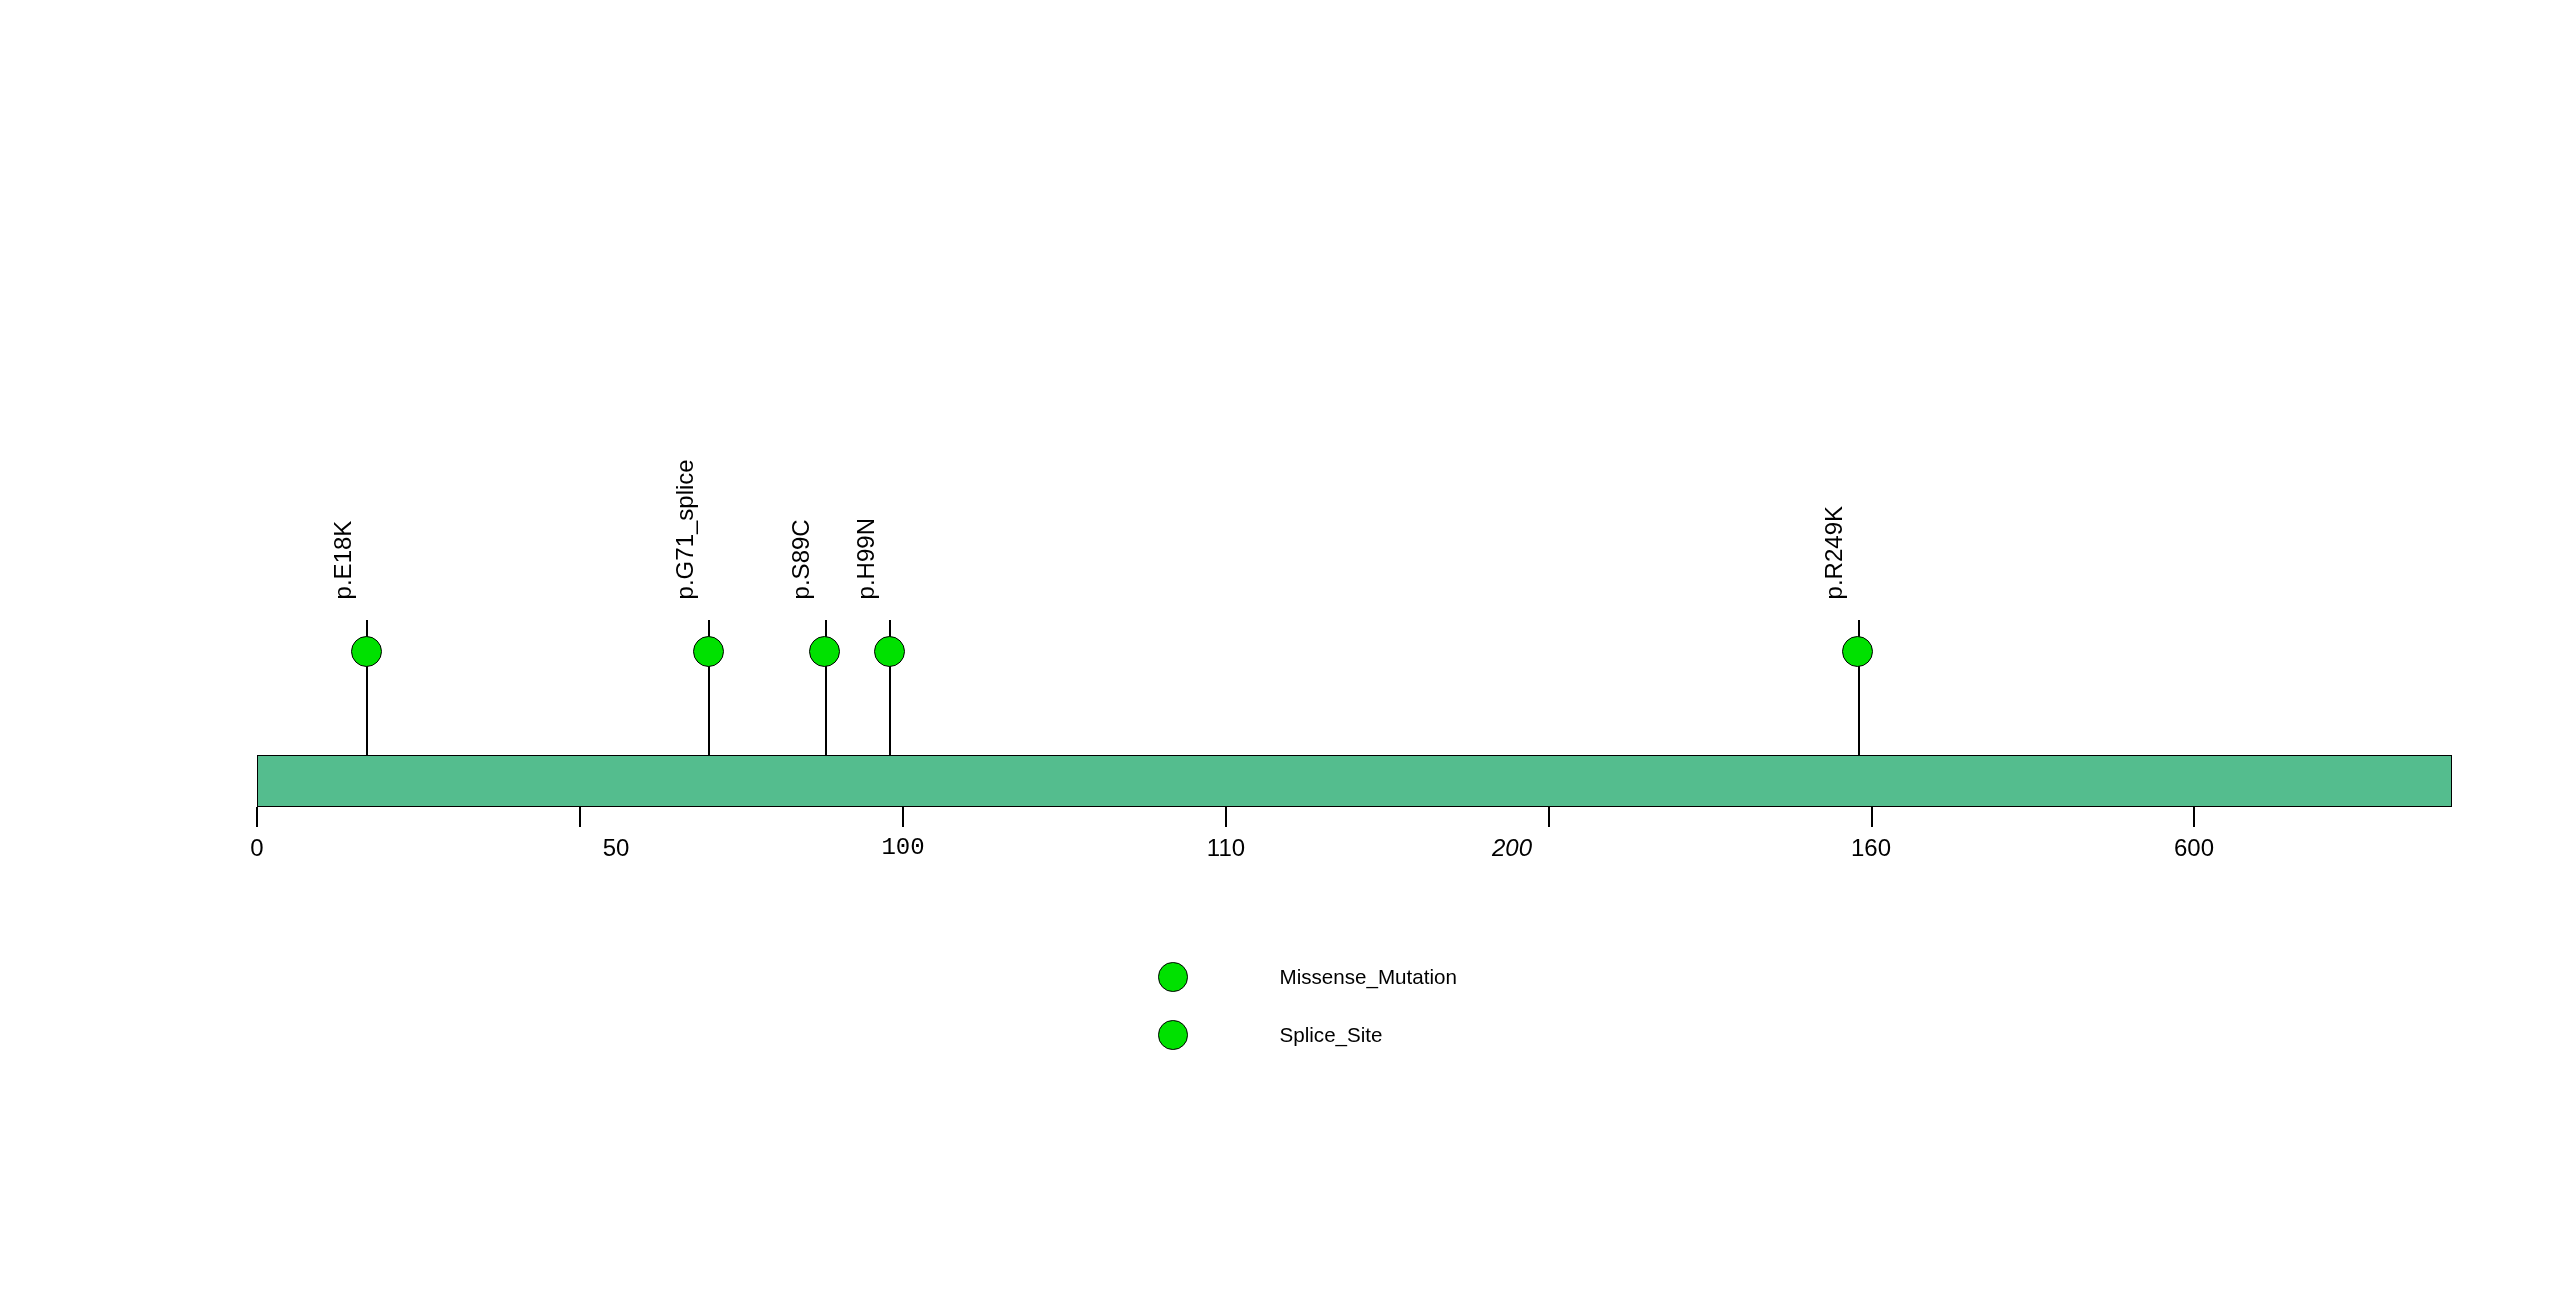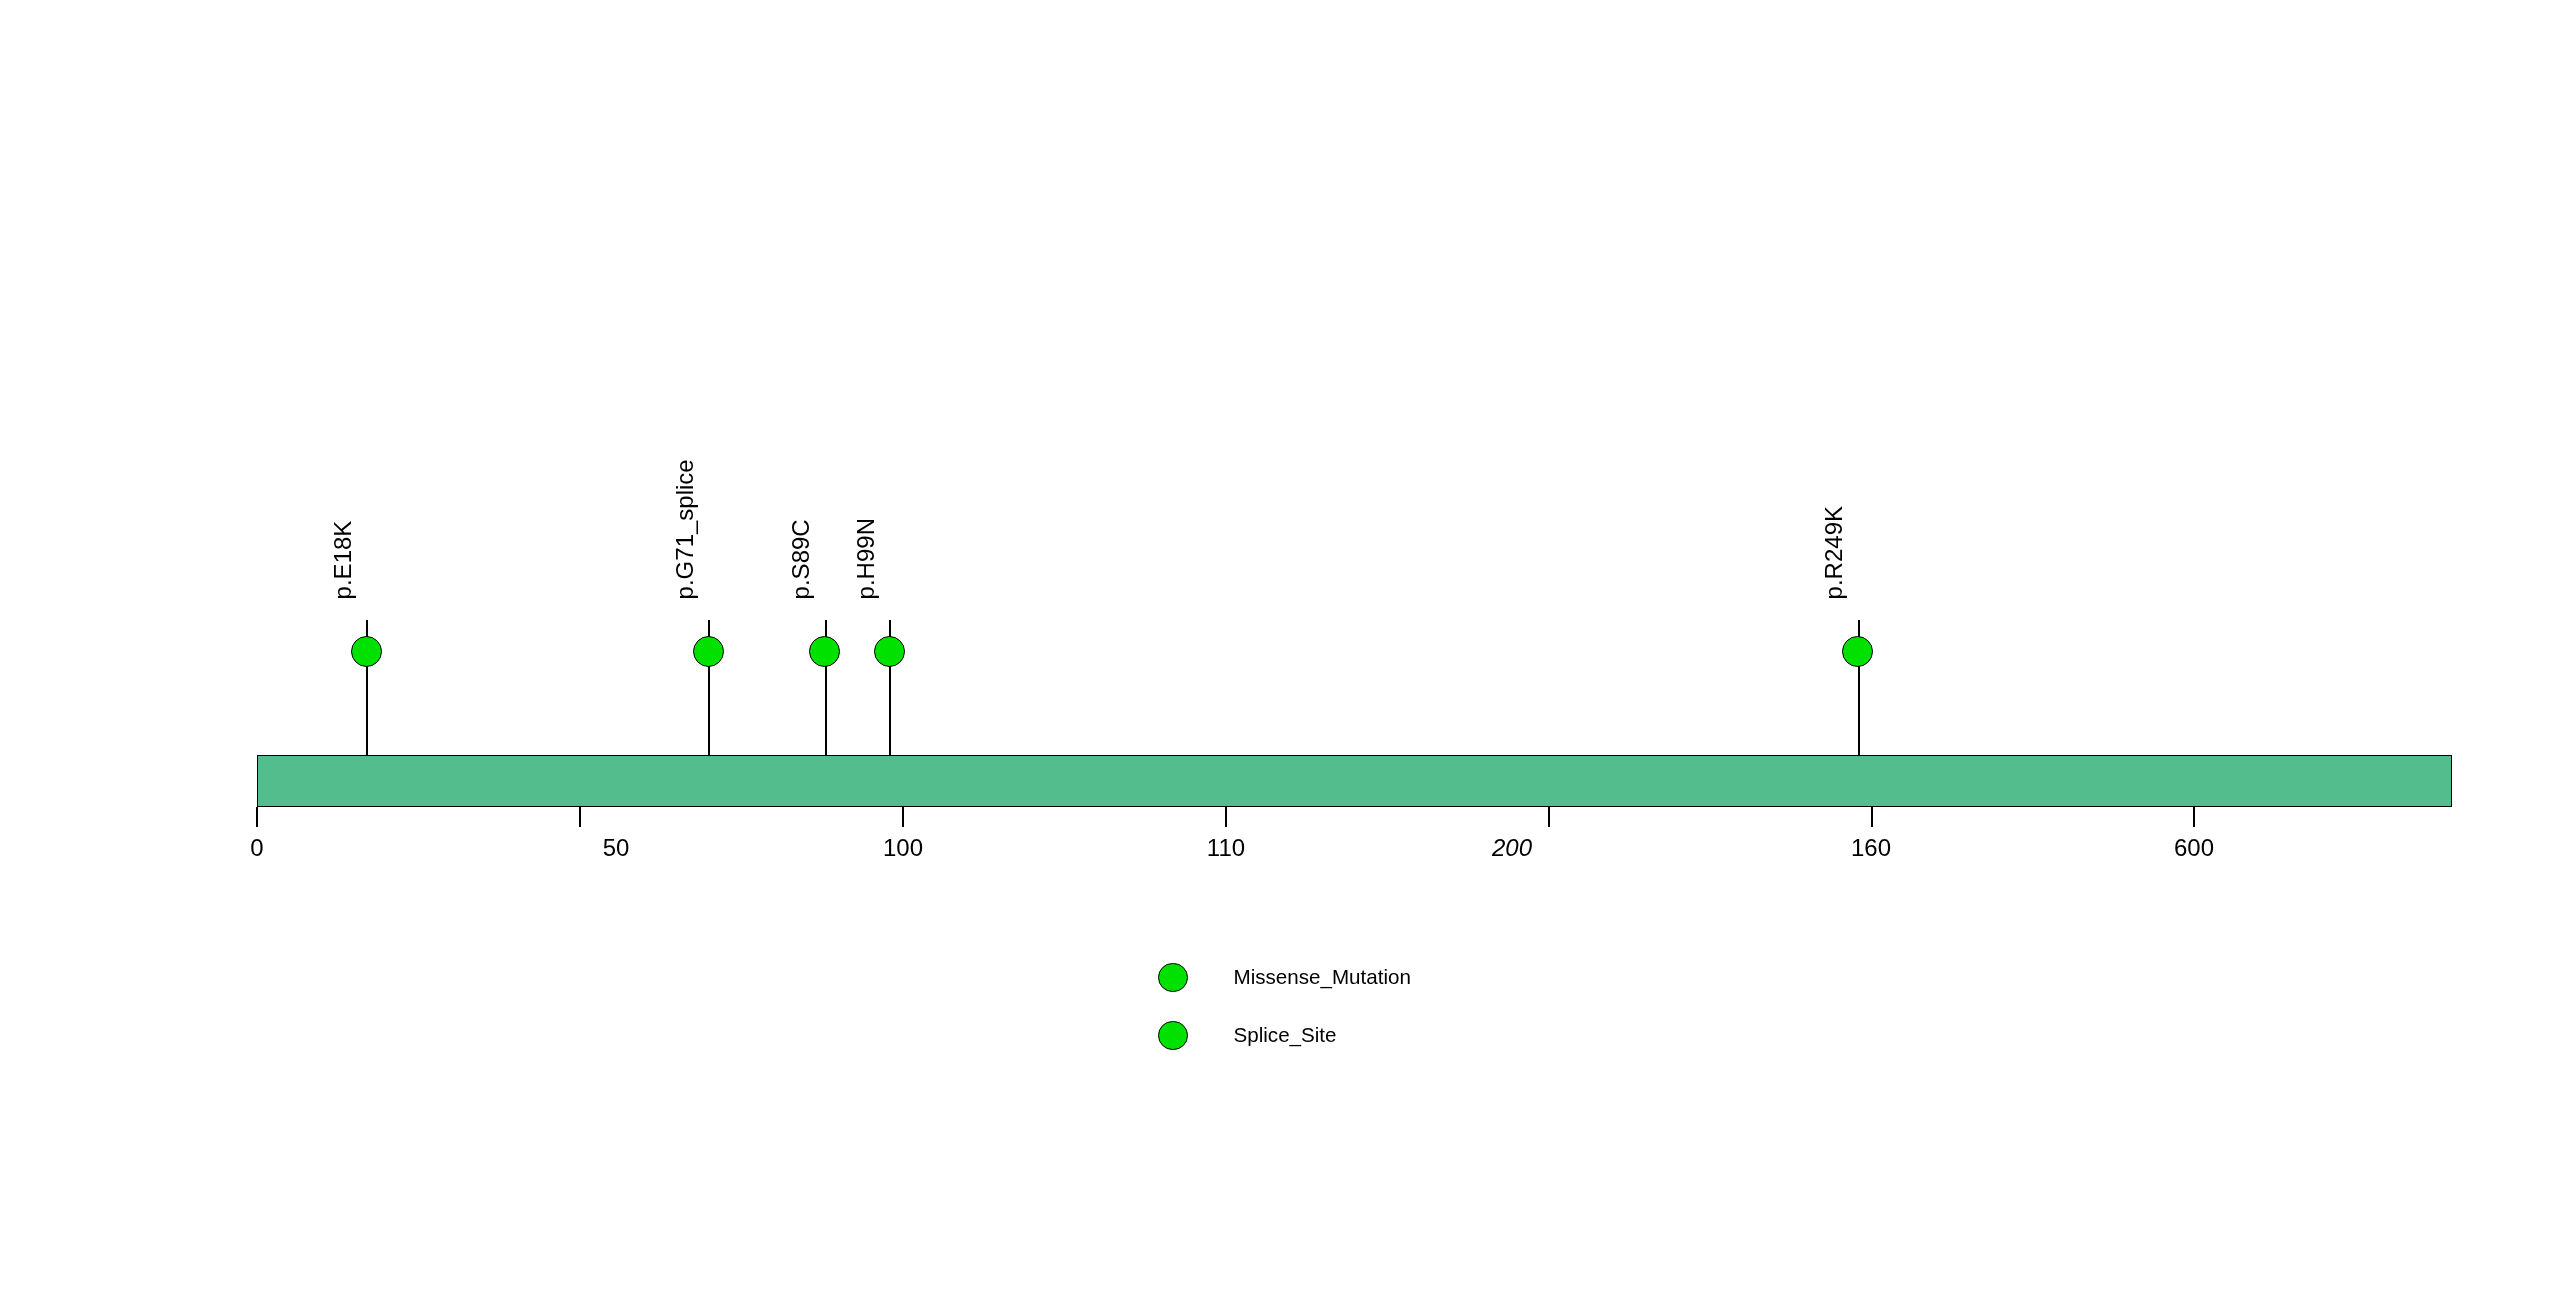--- a/index.html
+++ b/index.html
@@ -71,21 +71,22 @@
     color: #000;
     transform: translateX(-50%);
     white-space: nowrap;
   }
   
   .legend-row {
     position: absolute;
     left: 1158px;
     height: 30.5px;
     display: flex;
-    align-items: center;
+    align-items: flex-start;
+    gap: 46px;
   }
   .legend-swatch {
     width: 27.5px;
     height: 27.5px;
     border: 1.5px solid #000;
     border-radius: 50%;
     box-sizing: content-box;
     flex: 0 0 auto;
   }
   .legend-label {
@@ -117,21 +118,21 @@
       <div class="marker" style="left: 1842px; background: rgb(0, 225, 0); border-color: rgb(0, 0, 0);"></div>
       <div class="mut-label" style="left: 1846px;">p.R249K</div>
     </div>
   <div class="protein-bar" id="protein-bar" style="background: rgb(84, 189, 142); border-color: rgb(0, 0, 0);"></div>
   <div id="axis-layer">
       <div class="tick" style="left: 256px;"></div>
       <div class="tick-label" style="left: 257px;">0</div>
       <div class="tick" style="left: 579px;"></div>
       <div class="tick-label" style="left: 580px; margin-left: 36px;">50</div>
       <div class="tick" style="left: 902px;"></div>
-      <div class="tick-label" style="left: 903px;">100</div>
+      <div class="tick-label" style="left: 903px; font-family: Liberation Mono, monospace;">100</div>
       <div class="tick" style="left: 1225px;"></div>
       <div class="tick-label" style="left: 1226px;">110</div>
       <div class="tick" style="left: 1548px;"></div>
       <div class="tick-label" style="left: 1512px; font-style: italic;">200</div>
       <div class="tick" style="left: 1871px;"></div>
       <div class="tick-label" style="left: 1871px;">160</div>
       <div class="tick" style="left: 2193px;"></div>
       <div class="tick-label" style="left: 2194px;">600</div>
     </div>
 

